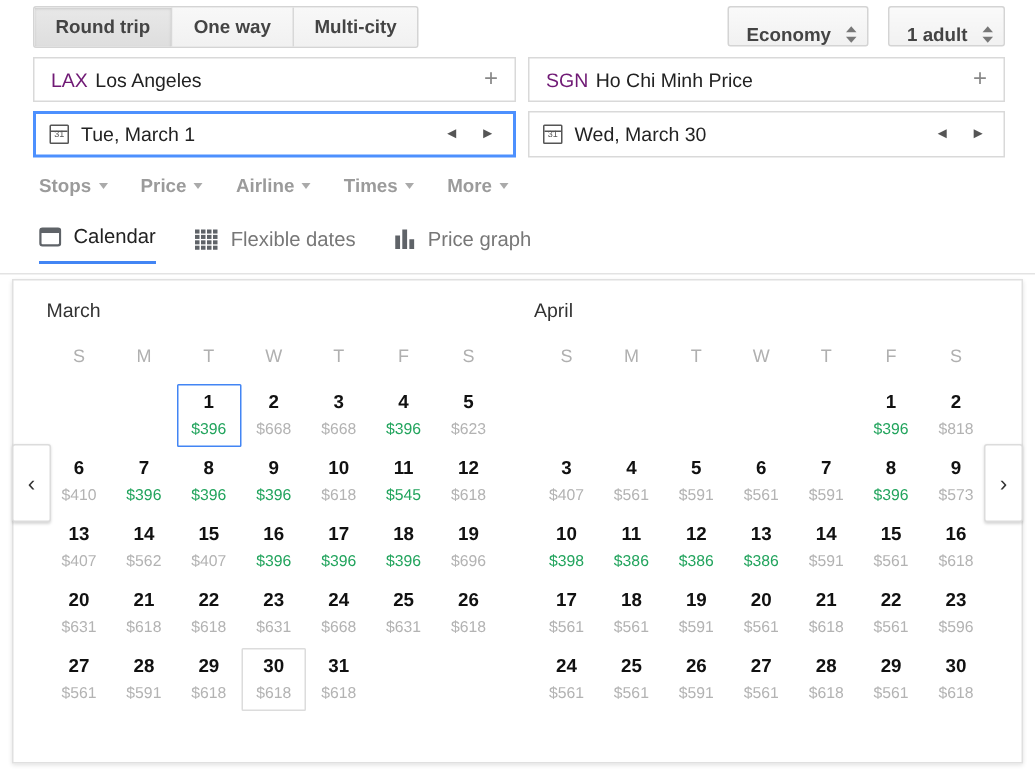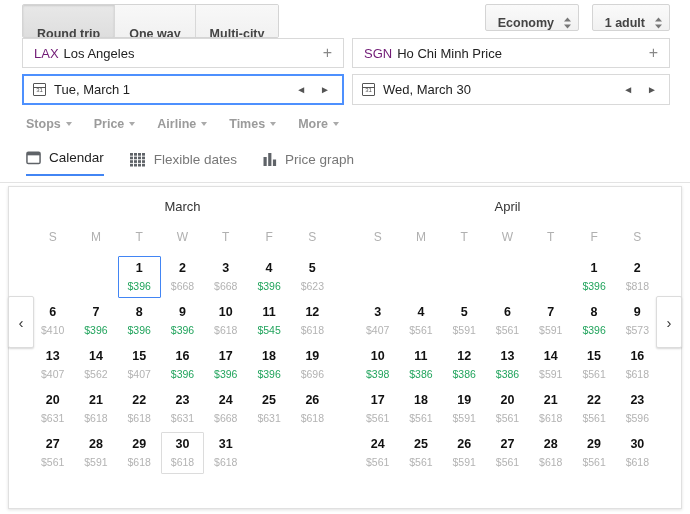--- a/index.html
+++ b/index.html
@@ -13,21 +13,21 @@
   .page { position: relative; width: 690px; height: 514px; overflow: hidden; }
 
   
   .toprow {
     position: absolute; top: 4px; left: 22px; right: 20px; height: 28px;
   }
   .triptabs { position: absolute; left: 0; top: 0; display: flex;
     border: 1px solid #d4d4d4; border-radius: 2px; overflow: hidden;
     background: #f6f6f6; }
   .triptab {
-    font-size: 12.5px; color: #444; padding: 16px 14px; height: 26px;
+    font-size: 12.5px; color: #444; padding: 0 14px; height: 26px;
     line-height: 26px; background: linear-gradient(#f8f8f8,#f1f1f1);
     border-right: 1px solid #d8d8d8; cursor: pointer; white-space: nowrap;
     font-weight: 600;
   }
   .triptab:last-child { border-right: none; }
   .triptab.active { background: linear-gradient(#e8e8e8,#dedede);
     box-shadow: inset 0 1px 2px rgba(0,0,0,.13); }
 
   .selctl {
     position: absolute; top: 0; height: 27px;
@@ -99,21 +99,21 @@
 
   
   .calpanel {
     position: absolute; left: 8px; right: 8px; top: 186px; bottom: 5px;
     background: #fff; border: 1px solid #e0e0e0;
     box-shadow: 0 1px 3px rgba(0,0,0,.12);
   }
   .months { position: absolute; left: 22px; right: 22px; top: 12px;
     display: flex; gap: 22px; }
   .month { flex: 1; }
-  .month-title { text-align: center; font-size: 13px; color: #333;
+  .month-title { font-size: 13px; color: #333;
     margin-bottom: 16px; }
   .dow-row, .week-row { display: grid; grid-template-columns: repeat(7, 1fr); }
   .dow { text-align: center; font-size: 12px; color: #b0b0b0; padding-bottom: 12px; }
   .week-row { margin-bottom: 2px; }
   .day {
     height: 42px; display: flex; flex-direction: column;
     align-items: center; justify-content: center; cursor: pointer;
     border: 1px solid transparent; border-radius: 1px;
   }
   .day.empty { cursor: default; }

